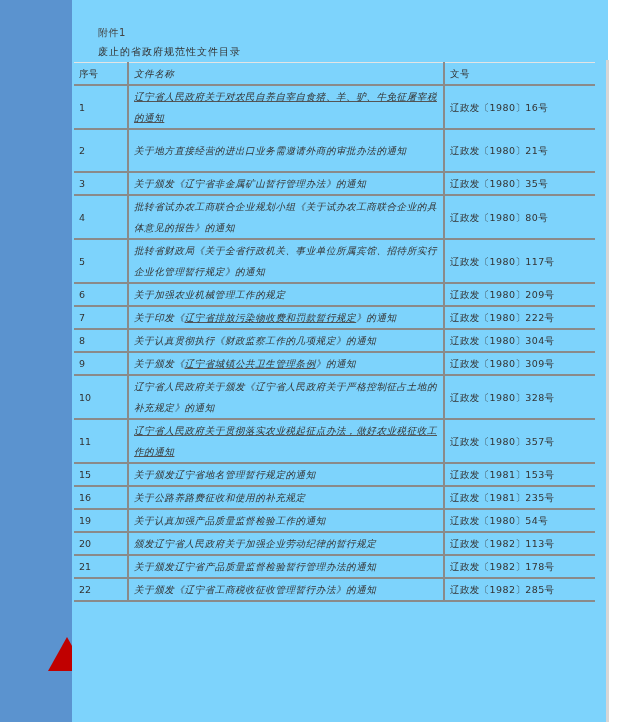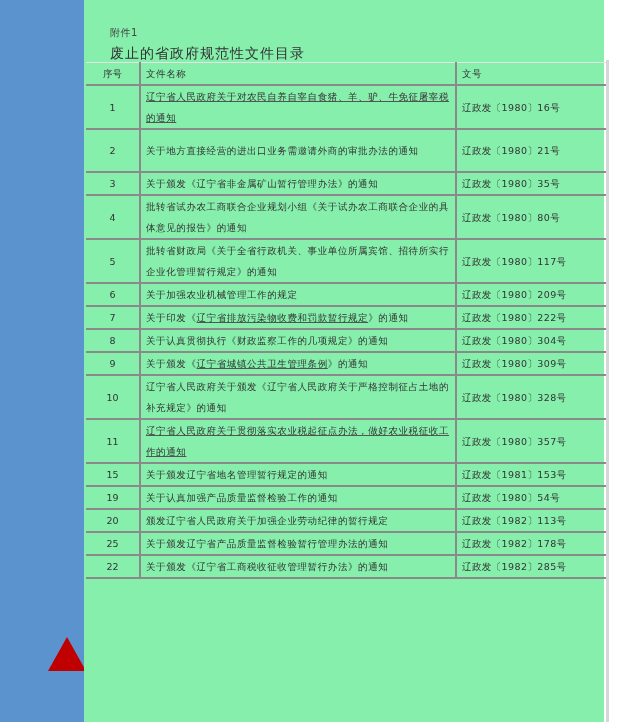--- a/index.html
+++ b/index.html
@@ -13,48 +13,49 @@
     position: absolute; left: 0; top: 0; width: 88px; height: 722px;
     background: #5b93cf;
   }
   .warning-triangle {
     position: absolute; left: 48px; top: 637px; width: 0; height: 0;
     border-left: 19px solid transparent;
     border-right: 19px solid transparent;
     border-bottom: 34px solid #c00000;
   }
   .page {
-    position: absolute; left: 84px; top: 0; width: 520px; height: 722px;
-    background: #86efac;
+    position: absolute; left: 72px; top: 0; width: 520px; height: 722px;
+    background: #7dd3fc;
+    padding-left: 16px;
   }
   .page-shadow {
     position: absolute; left: 606px; top: 60px; width: 3px; height: 662px;
     background: #d6d6d6;
   }
   .attachment-label {
     position: absolute; left: 26px; top: 26px; font-size: 10px; color: #444;
     letter-spacing: 0.5px;
   }
   .doc-title {
-    position: absolute; left: 26px; top: 45px; font-size: 14px; color: #333;
+    position: absolute; left: 26px; top: 45px; font-size: 10px; color: #333;
     letter-spacing: 1px;
   }
   table.doc-table {
     position: absolute; left: 2px; top: 62px; width: 518px;
     border-collapse: collapse; table-layout: fixed;
     font-size: 9.5px; color: #333;
   }
   table.doc-table td, table.doc-table th {
     border-bottom: 2px solid #8a8a8a;
     padding: 0 5px; text-align: left; font-weight: normal;
     vertical-align: middle; line-height: 21px;
   }
   table.doc-table th { border-top: 1px solid #e4e4e4; height: 21px; }
-  table.doc-table .c-no { width: 43px; border-right: 2px solid #8a8a8a; text-align: center; }
-  table.doc-table .c-name { width: 304px; border-right: 2px solid #8a8a8a; letter-spacing: 0.6px; }
+  table.doc-table .c-no { width: 43px; border-right: 2px solid #8a8a8a; }
+  table.doc-table .c-name { width: 304px; border-right: 2px solid #8a8a8a; letter-spacing: 0.6px; font-style: italic; }
   table.doc-table .c-ref { width: 140px; letter-spacing: 0.4px; }
   .u { text-decoration: underline; text-decoration-color: #555; }
   tr.r1 td { height: 20px; }
   tr.r2 td { height: 41px; }
 </style>
 </head>
 <body>
 
 <div class="side-bar"></div>
 <div class="warning-triangle"></div>
@@ -126,31 +127,36 @@
           <td class="c-no">11</td>
           <td class="c-name"><span></span><span class="u">辽宁省人民政府关于贯彻落实农业税起征点办法，做好农业税征收工作的通知</span><span></span></td>
           <td class="c-ref">辽政发〔1980〕357号</td>
         </tr>
         <tr class="r1">
           <td class="c-no">15</td>
           <td class="c-name"><span>关于颁发辽宁省地名管理暂行规定的通知</span><span class="u"></span><span></span></td>
           <td class="c-ref">辽政发〔1981〕153号</td>
         </tr>
         <tr class="r1">
+          <td class="c-no">16</td>
+          <td class="c-name"><span>关于公路养路费征收和使用的补充规定</span><span class="u"></span><span></span></td>
+          <td class="c-ref">辽政发〔1981〕235号</td>
+        </tr>
+        <tr class="r1">
           <td class="c-no">19</td>
           <td class="c-name"><span>关于认真加强产品质量监督检验工作的通知</span><span class="u"></span><span></span></td>
           <td class="c-ref">辽政发〔1980〕54号</td>
         </tr>
         <tr class="r1">
           <td class="c-no">20</td>
           <td class="c-name"><span>颁发辽宁省人民政府关于加强企业劳动纪律的暂行规定</span><span class="u"></span><span></span></td>
           <td class="c-ref">辽政发〔1982〕113号</td>
         </tr>
         <tr class="r1">
-          <td class="c-no">25</td>
+          <td class="c-no">21</td>
           <td class="c-name"><span>关于颁发辽宁省产品质量监督检验暂行管理办法的通知</span><span class="u"></span><span></span></td>
           <td class="c-ref">辽政发〔1982〕178号</td>
         </tr>
         <tr class="r1">
           <td class="c-no">22</td>
           <td class="c-name"><span>关于颁发《辽宁省工商税收征收管理暂行办法》的通知</span><span class="u"></span><span></span></td>
           <td class="c-ref">辽政发〔1982〕285号</td>
         </tr>
       </tbody>
   </table>

